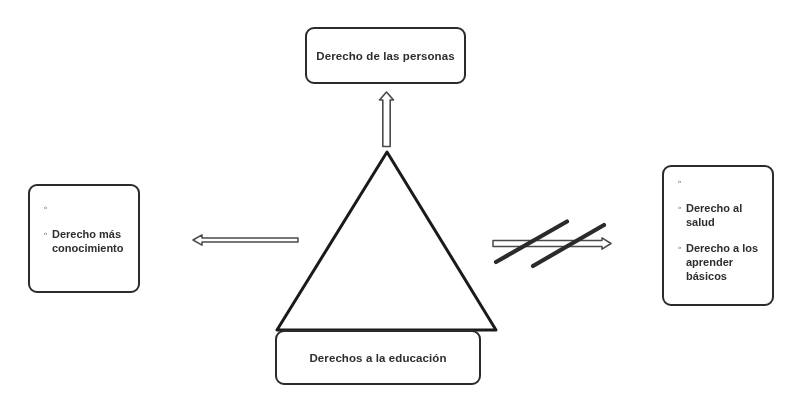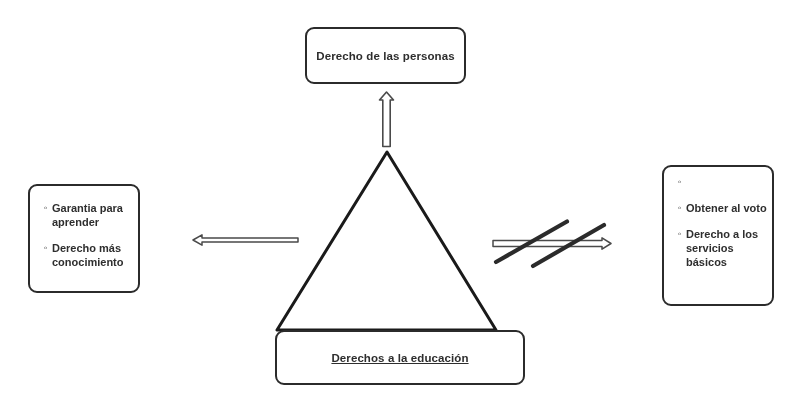--- a/index.html
+++ b/index.html
@@ -41,21 +41,21 @@
     font-size: 11.5px;
     letter-spacing: 0.1px;
   }
   .node.list-box {
     display: flex;
     flex-direction: column;
     font-size: 11px;
     line-height: 14px;
   }
   .top-box    { left: 305px; top: 27px;  width: 161px; height: 57px; }
-  .bottom-box { left: 275px; top: 330px; width: 250px; height: 55px; text-decoration: underline; }
+  .bottom-box { left: 275px; top: 330px; width: 206px; height: 55px; }
   .left-box   { left: 28px;  top: 184px; width: 112px; height: 109px; padding: 15px 5px 10px 9px; gap: 12px; }
   .right-box  { left: 662px; top: 165px; width: 112px; height: 141px; padding: 8px 5px 8px 9px; gap: 12px; }
   .list-item {
     display: flex;
     align-items: flex-start;
   }
   .bullet {
     flex: 0 0 13px;
     font-size: 10px;
     line-height: 14px;
@@ -89,35 +89,34 @@
     <span>Derecho de las personas</span>
   </div>
 
   <div class="node center-label bottom-box">
     <span>Derechos a la educación</span>
   </div>
 
   <div class="node list-box left-box">
     <div class="list-item">
       <span class="bullet">◦</span>
-      <span class="li-text">Garantia para aprender</span>
     </div>
     <div class="list-item">
       <span class="bullet">◦</span>
       <span class="li-text">Derecho más conocimiento</span>
     </div>
   </div>
 
   <div class="node list-box right-box">
     <div class="list-item">
       <span class="bullet">◦</span>
     </div>
     <div class="list-item">
       <span class="bullet">◦</span>
-      <span class="li-text">Obtener al voto</span>
+      <span class="li-text">Derecho al salud</span>
     </div>
     <div class="list-item">
       <span class="bullet">◦</span>
-      <span class="li-text">Derecho a los servicios básicos</span>
+      <span class="li-text">Derecho a los aprender básicos</span>
     </div>
   </div>
 
 </div>
 
 </body></html>

